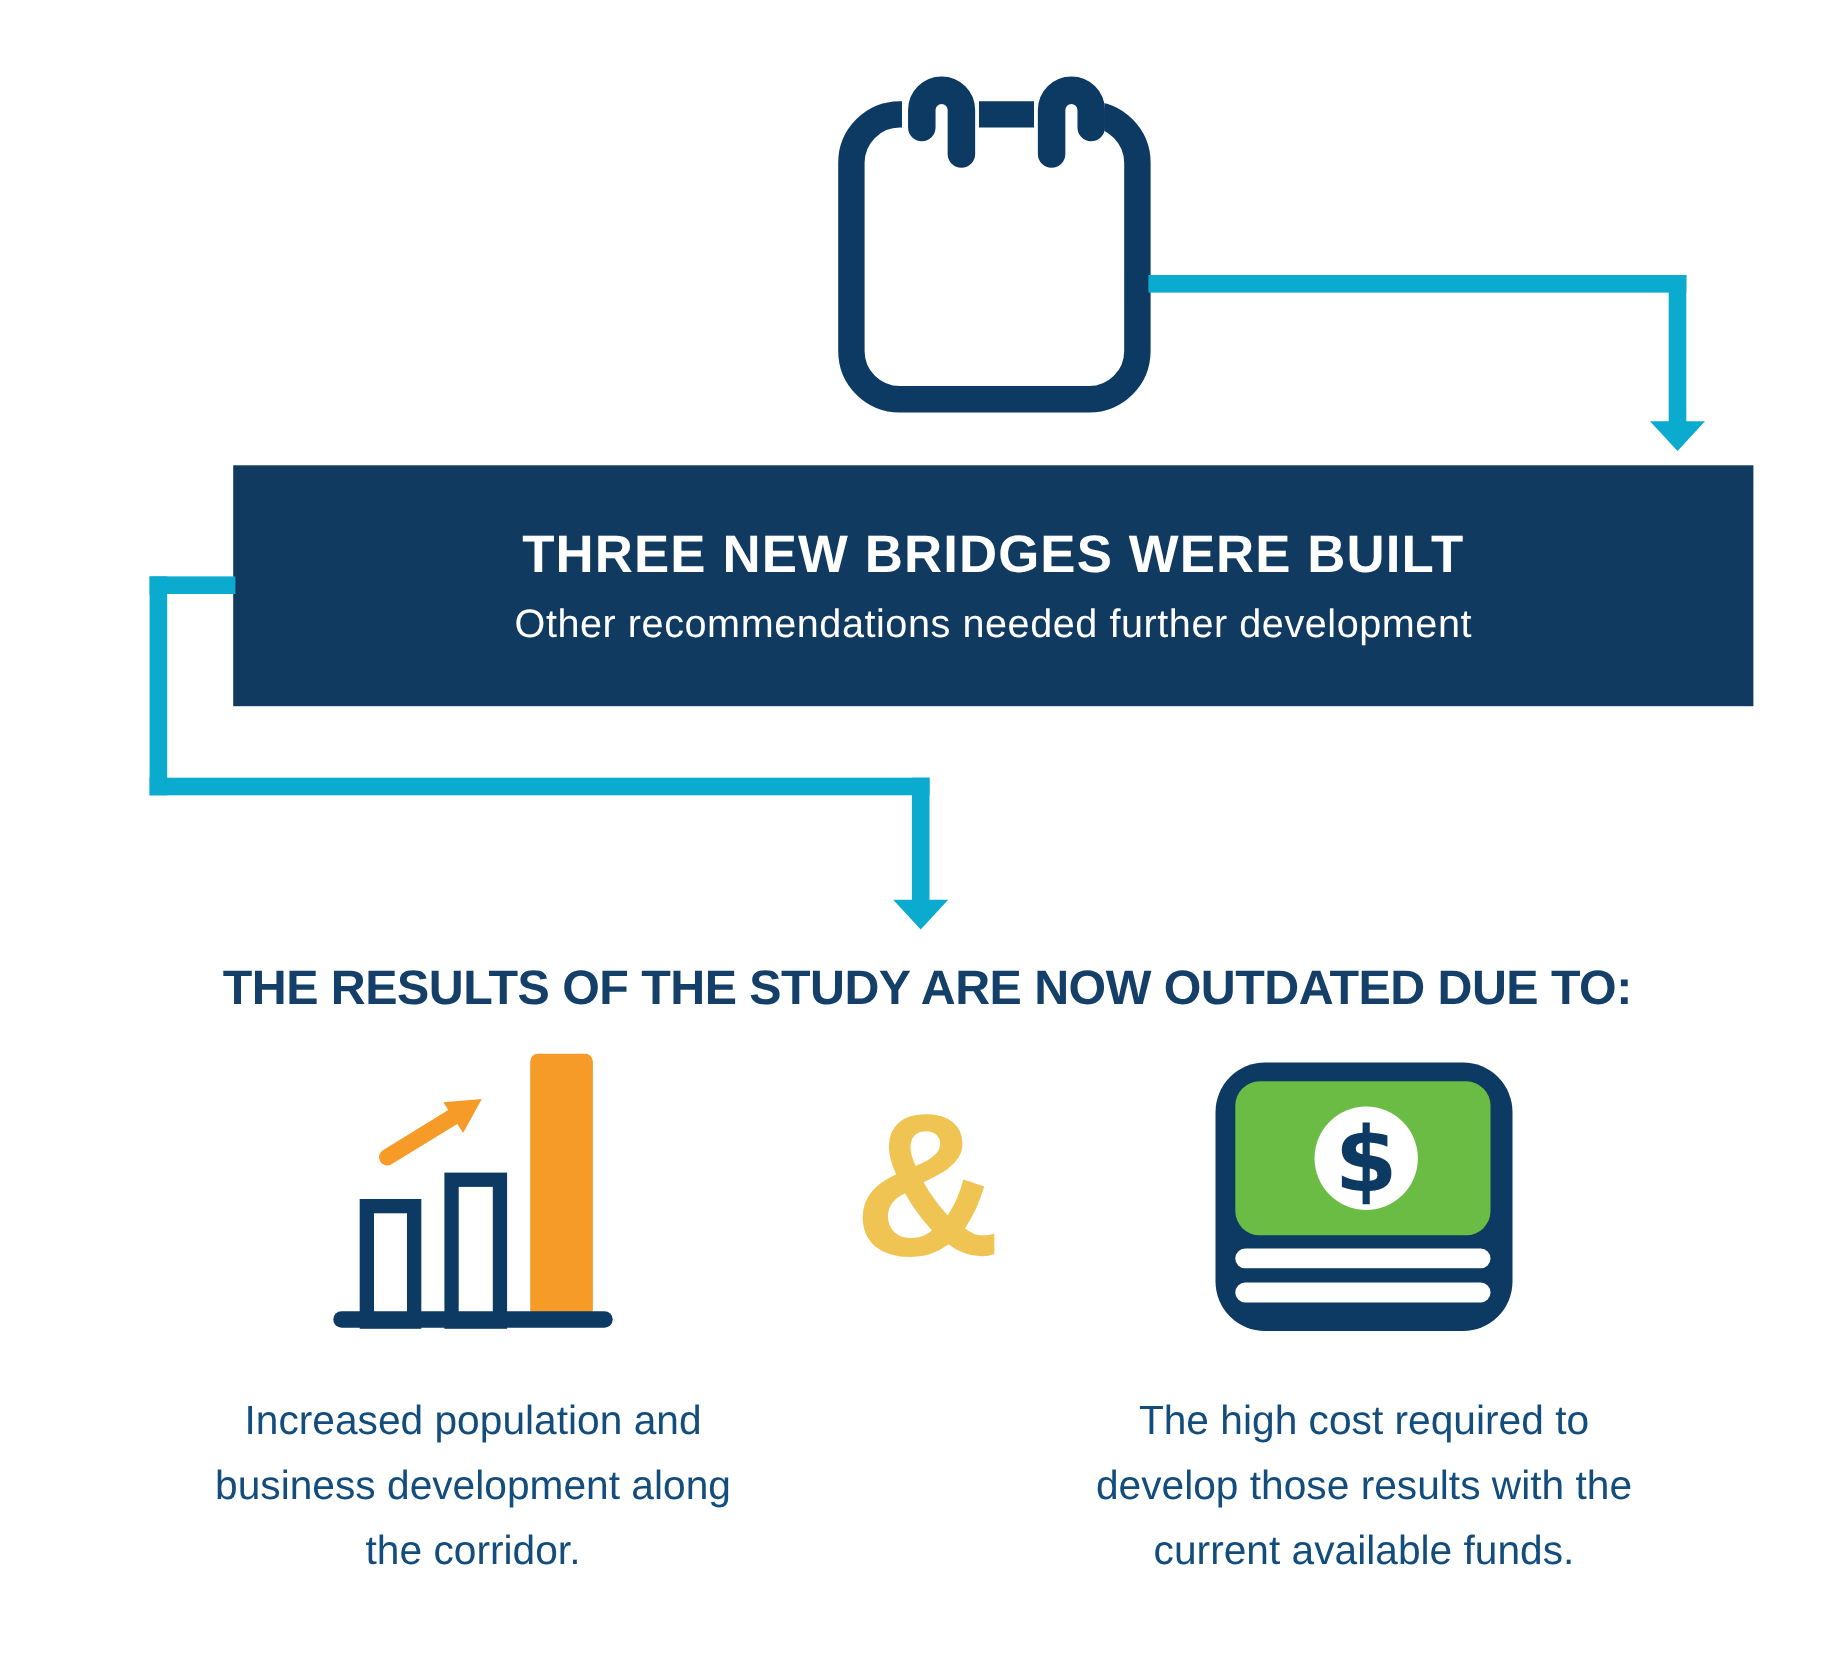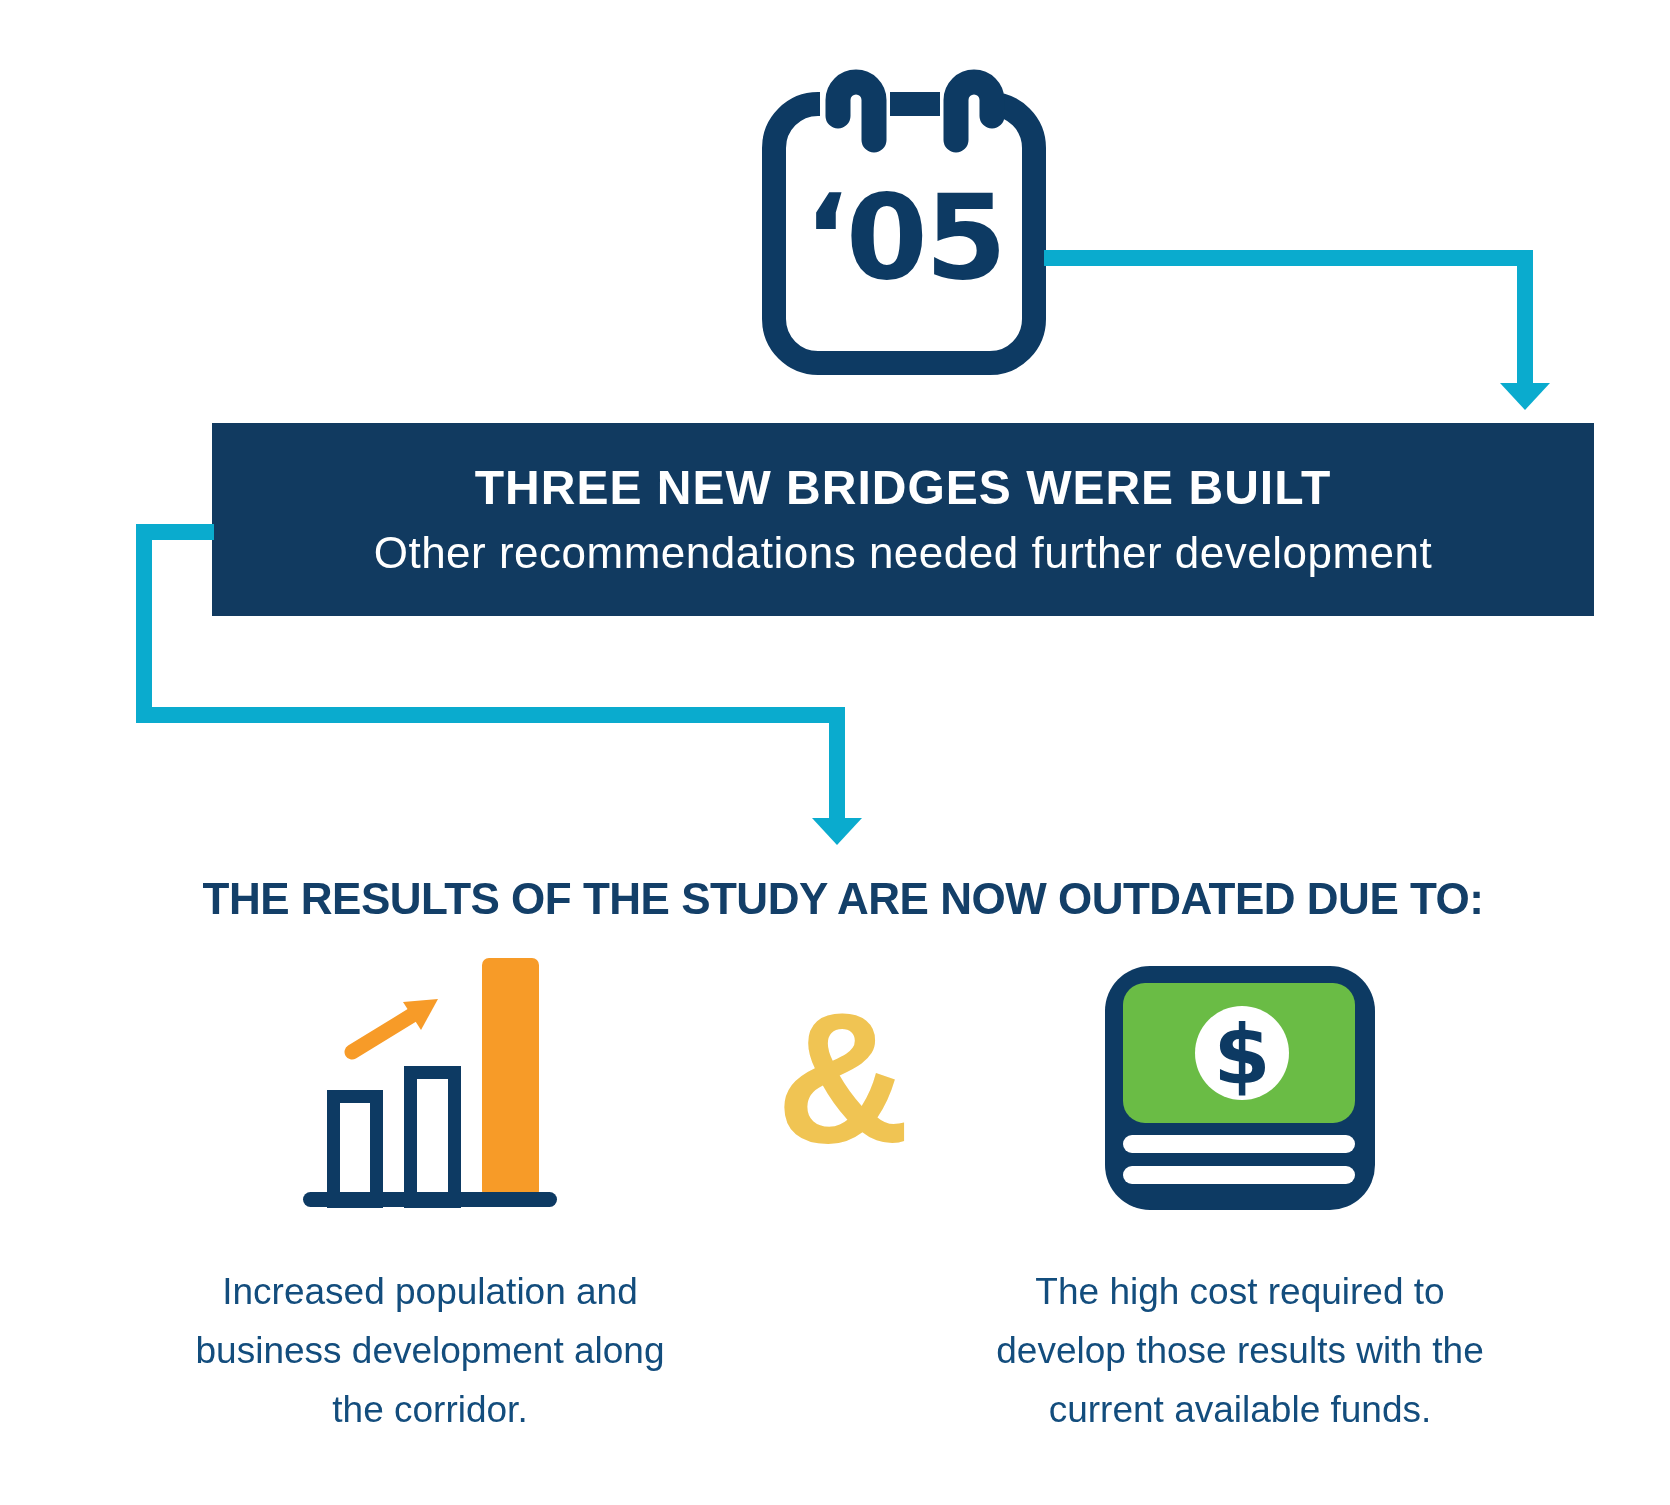--- a/index.html
+++ b/index.html
@@ -22,29 +22,29 @@
   
   .year{
     position:absolute;left:762px;top:178px;width:284px;
     text-align:center;
     font-family:"DejaVu Sans","Liberation Sans",sans-serif;
     font-weight:bold;font-size:118px;line-height:1;
     letter-spacing:-3px;color:#0d3a63;
   }
   
   .banner{
-    position:absolute;left:212px;top:423px;width:1382px;height:193px;
+    position:absolute;left:212px;top:423px;width:1382px;height:219px;
     background:#113a60;color:#ffffff;text-align:center;
     display:flex;flex-direction:column;justify-content:center;align-items:center;
   }
   .banner-title{
     font-weight:bold;font-size:48px;letter-spacing:1px;line-height:1.15;
   }
   .banner-subtitle{
-    margin-top:12px;font-weight:normal;font-size:44px;letter-spacing:0.5px;
+    margin-top:12px;font-weight:normal;font-size:36px;letter-spacing:0.5px;
     line-height:1.2;
   }
   
   .section-heading{
     position:absolute;left:8px;top:874px;width:1670px;
     text-align:center;font-weight:bold;font-size:44px;letter-spacing:-0.5px;
     color:#133f68;
   }
   .ampersand{
     position:absolute;left:843px;top:986px;transform:translateX(-50%);
@@ -63,21 +63,20 @@
 
 <div id="stage">
 
   <svg class="abs" style="left:740px;top:50px;" width="330" height="340" viewBox="740 50 330 340">
     <rect x="774" y="104" width="260" height="259" rx="44" fill="#ffffff" stroke="#0d3a63" stroke-width="24"></rect>
     <rect x="820" y="86" width="70" height="40" fill="#ffffff"></rect>
     <rect x="940" y="86" width="64" height="40" fill="#ffffff"></rect>
     <path d="M 838 116 L 838 100 A 18 18 0 0 1 874 100 L 874 140" fill="none" stroke="#0d3a63" stroke-width="25" stroke-linecap="round"></path>
     <path d="M 992 116 L 992 100 A 18 18 0 0 0 956 100 L 956 140" fill="none" stroke="#0d3a63" stroke-width="25" stroke-linecap="round"></path>
   </svg>
-  <div class="year">‘05</div>
 
   <div class="tealbar" style="left:1044px;top:250px;width:489px;height:16px;"></div>
   <div class="tealbar" style="left:1517px;top:250px;width:16px;height:134px;"></div>
   <div class="arrowhead-down" style="left:1500px;top:383px;"></div>
 
   <div class="banner">
     <div class="banner-title">THREE NEW BRIDGES WERE BUILT</div>
     <div class="banner-subtitle">Other recommendations needed further development</div>
   </div>
 

